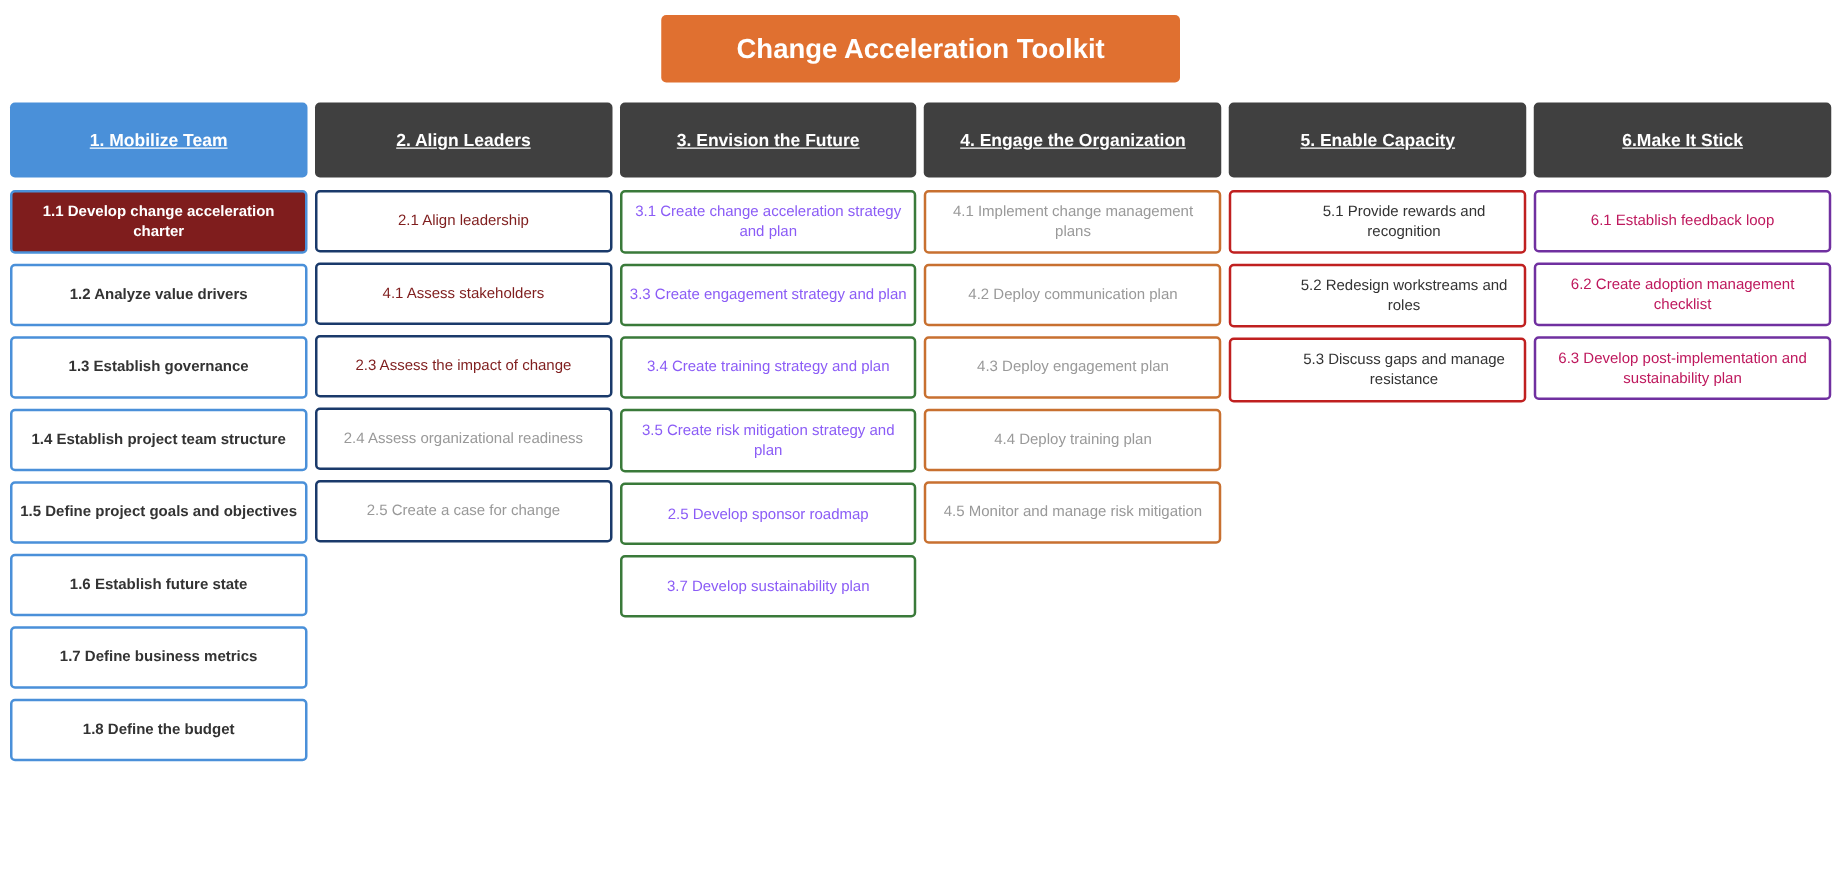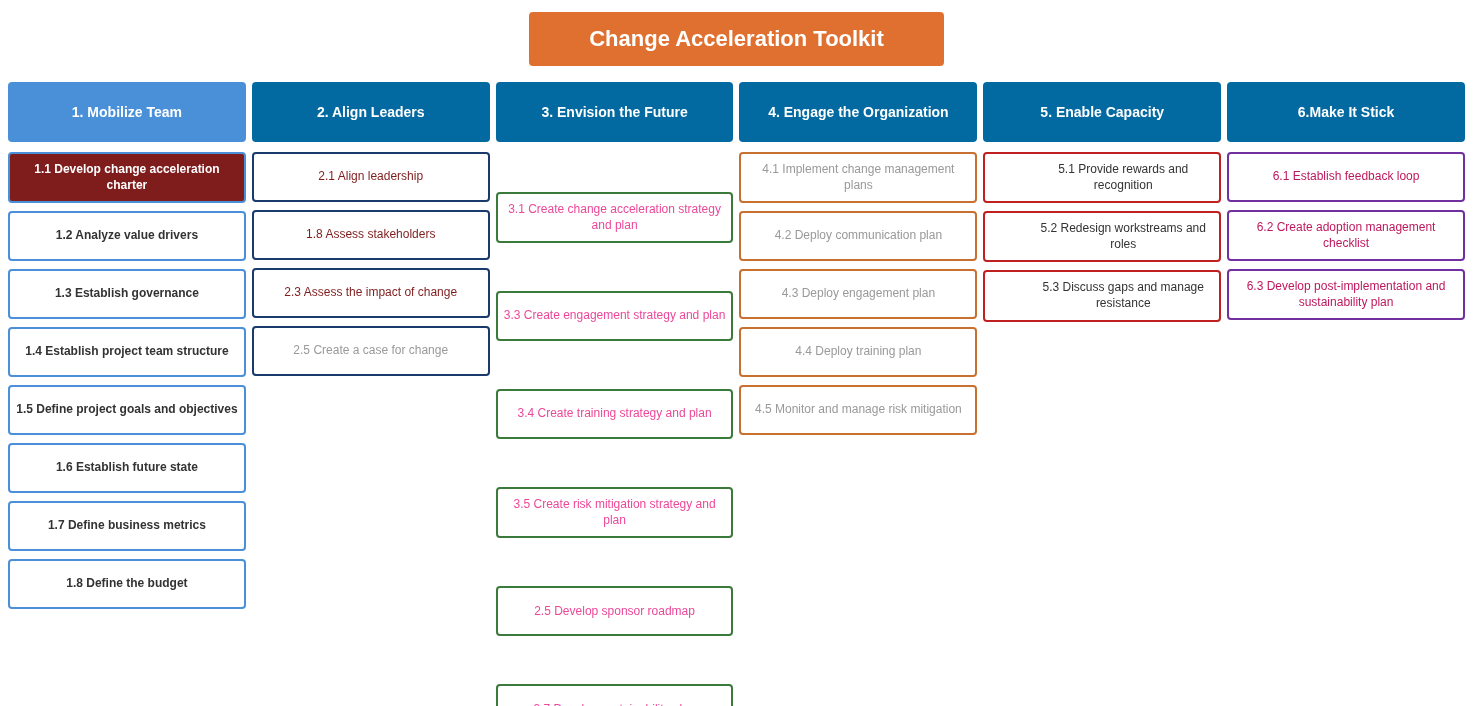--- a/index.html
+++ b/index.html
@@ -42,42 +42,43 @@
       text-align: center;
       font-size: 14px;
       font-weight: bold;
       color: #fff;
       padding: 10px 6px;
       margin-bottom: 10px;
       min-height: 60px;
       display: flex;
       align-items: center;
       justify-content: center;
+      text-decoration: underline;
     }
     .col-header.blue { background: #4A90D9; }
-    .col-header.gray { background: #0369a1; }
+    .col-header.gray { background: #404040; }
 
     .card {
       border: 2px solid #aaa;
       border-radius: 4px;
       text-align: center;
       font-size: 12px;
       padding: 8px 6px;
       margin-bottom: 8px;
       min-height: 50px;
       display: flex;
       align-items: center;
       justify-content: center;
       line-height: 1.3;
       background: #fff;
     }
     .card.blue-border { border-color: #4A90D9; color: #333; font-weight: bold; }
     .card.blue-fill { background: #7f1d1d; border-color: #4A90D9; color: #fff; font-weight: bold; }
     .card.dark-blue-border { border-color: #1A3A6B; color: #7f1d1d; }
-    .card.green-border { border-color: #3A7A3A; color: #ec4899; margin-top: 40px; }
+    .card.green-border { border-color: #3A7A3A; color: #8b5cf6; }
     .card.orange-border { border-color: #C87030; color: #777; }
     .card.red-border { border-color: #C02020; color: #333; padding-left: 48px; }
     .card.purple-border { border-color: #7030A0; color: #be185d; }
     .card.gray-text { color: #999; }
   </style>
 </head>
 <body>
 
 <div class="header-area">
   <div class="title-box">Change Acceleration Toolkit</div>
@@ -91,22 +92,23 @@
       <div class="card blue-border">1.3 Establish governance</div>
       <div class="card blue-border">1.4 Establish project team structure</div>
       <div class="card blue-border">1.5 Define project goals and objectives</div>
       <div class="card blue-border">1.6 Establish future state</div>
       <div class="card blue-border">1.7 Define business metrics</div>
       <div class="card blue-border">1.8 Define the budget</div>
     </div>
     <div class="column">
       <div class="col-header gray">2. Align Leaders</div>
       <div class="card dark-blue-border">2.1 Align leadership</div>
-      <div class="card dark-blue-border">1.8 Assess stakeholders</div>
+      <div class="card dark-blue-border">4.1 Assess stakeholders</div>
       <div class="card dark-blue-border">2.3 Assess the impact of change</div>
+      <div class="card dark-blue-border gray-text">2.4 Assess organizational readiness</div>
       <div class="card dark-blue-border gray-text">2.5 Create a case for change</div>
     </div>
     <div class="column">
       <div class="col-header gray">3. Envision the Future</div>
       <div class="card green-border">3.1 Create change acceleration strategy and plan</div>
       <div class="card green-border">3.3 Create engagement strategy and plan</div>
       <div class="card green-border">3.4 Create training strategy and plan</div>
       <div class="card green-border">3.5 Create risk mitigation strategy and plan</div>
       <div class="card green-border">2.5 Develop sponsor roadmap</div>
       <div class="card green-border">3.7 Develop sustainability plan</div>

